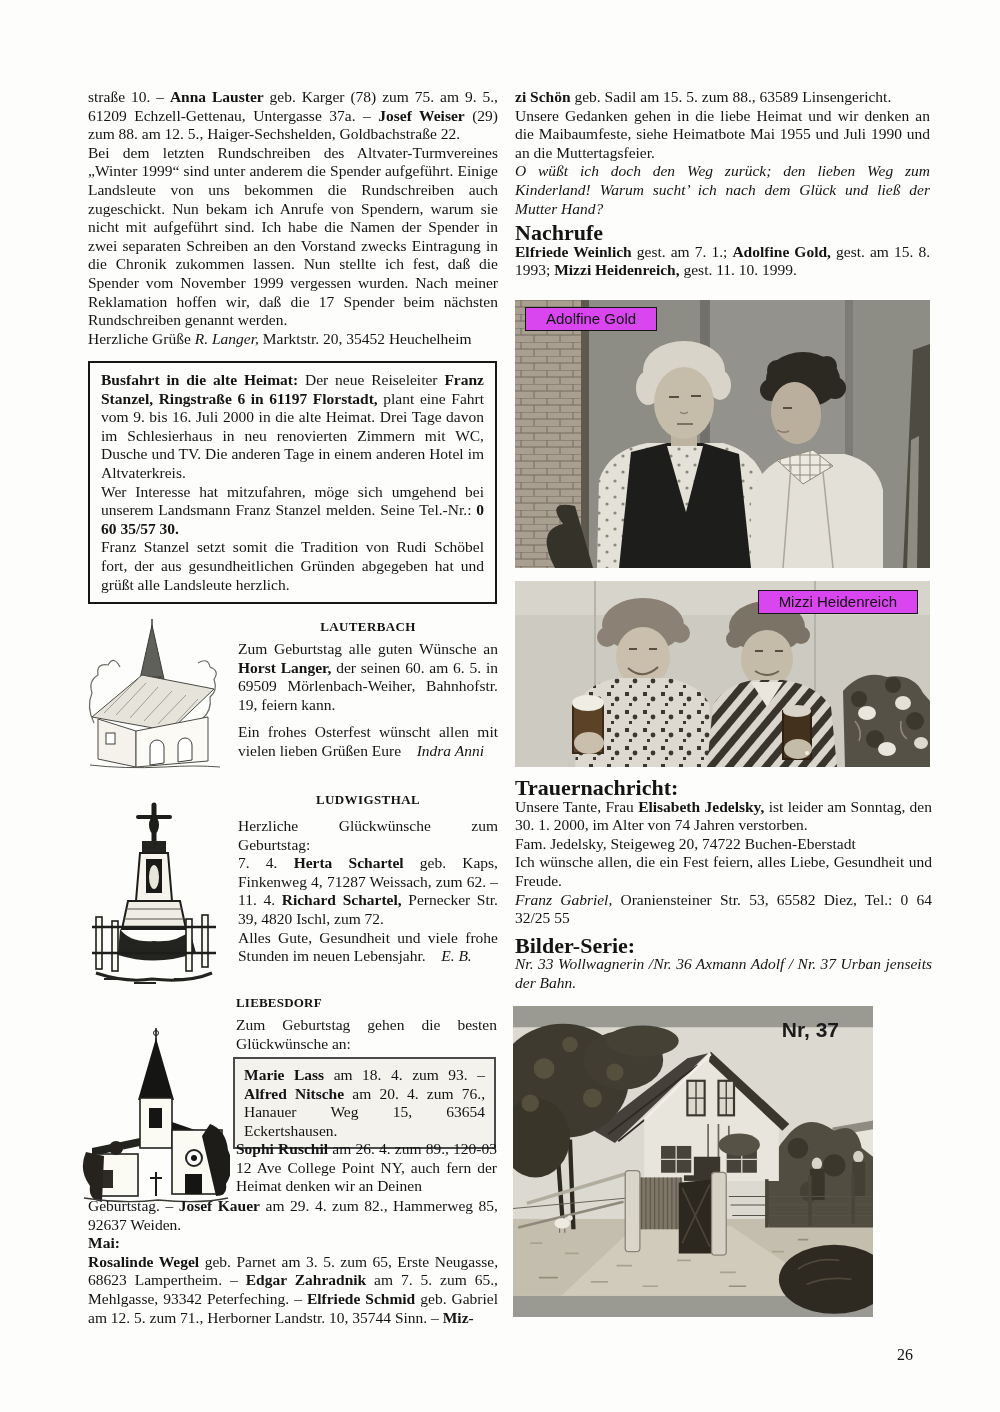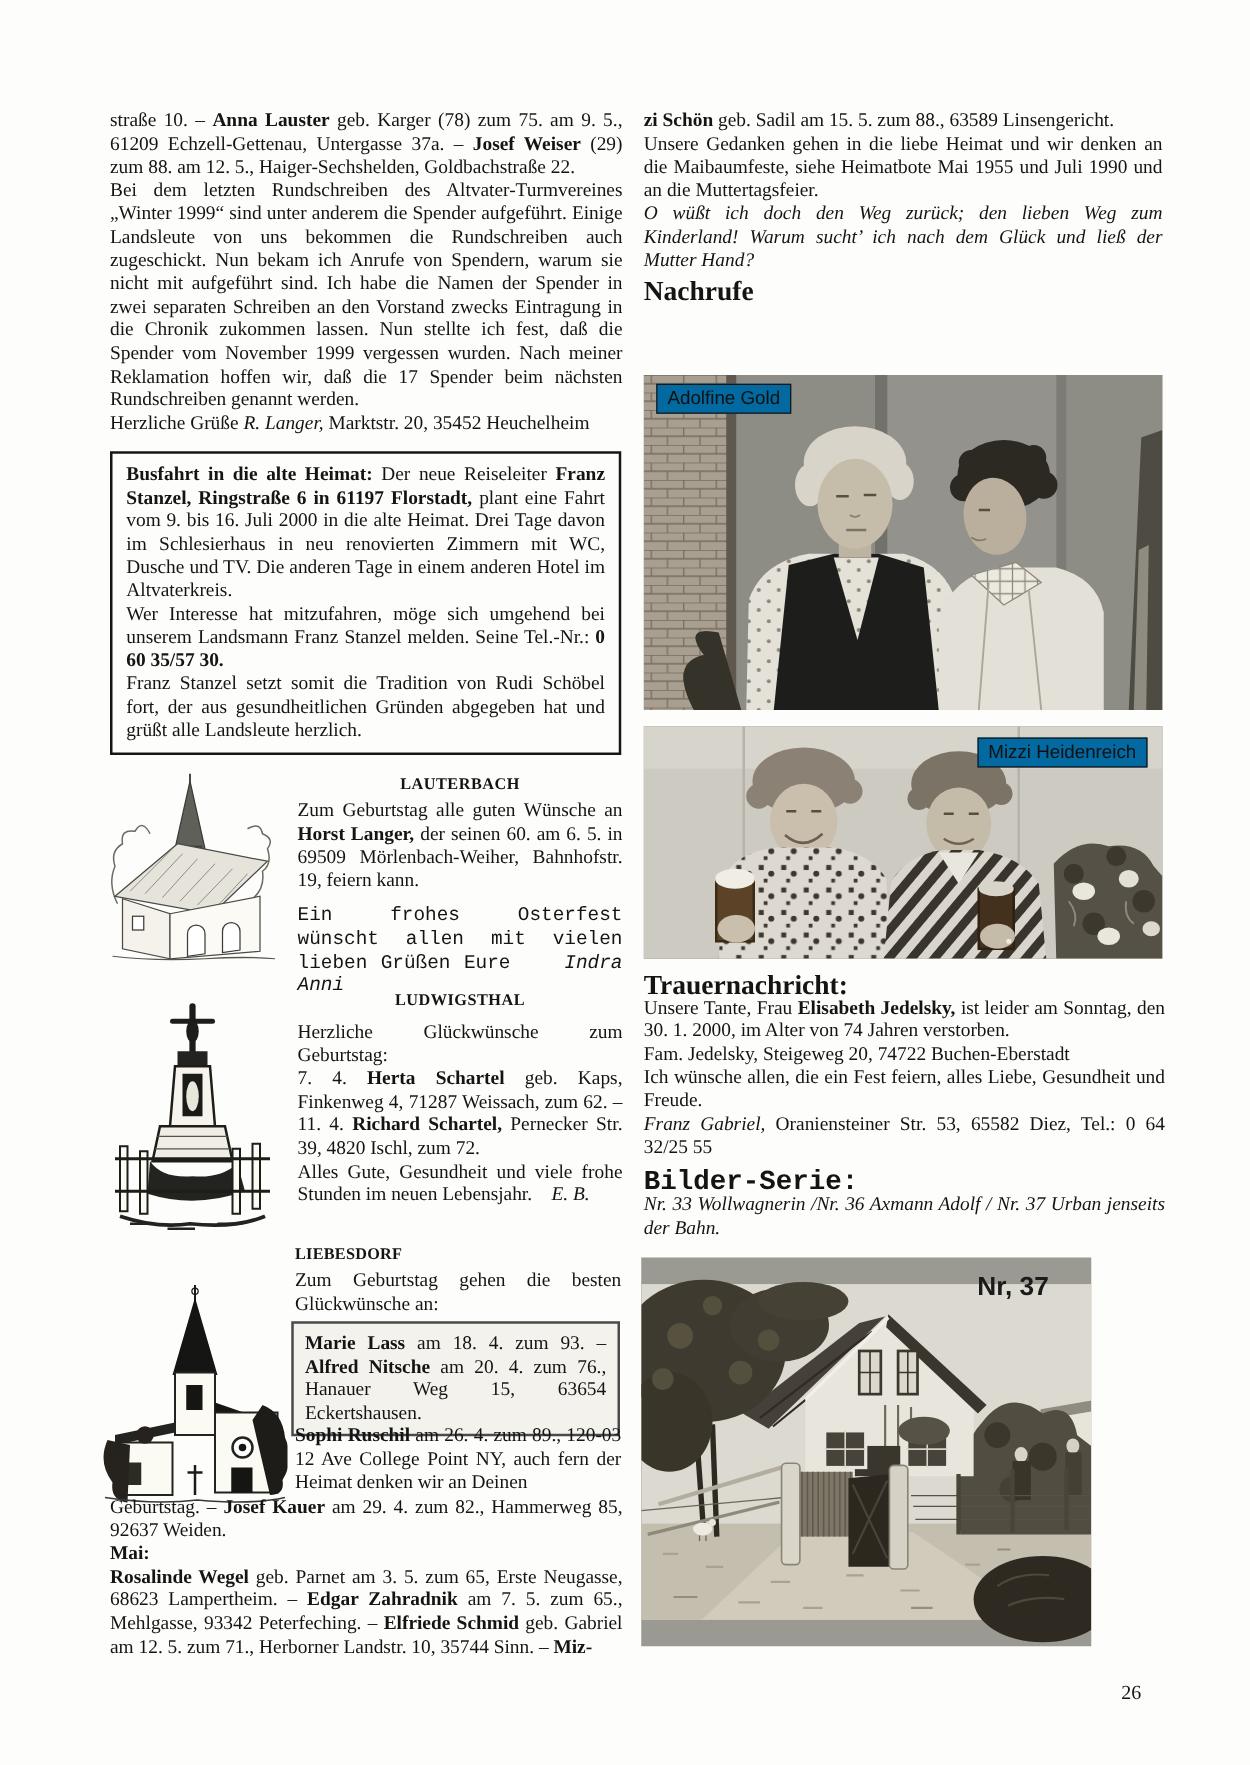--- a/index.html
+++ b/index.html
@@ -7,33 +7,33 @@
   .page {
     position:relative; width:1000px; height:1412px; margin:0 auto;
     background:#fdfdfb; color:#141414; overflow:hidden;
     font-family:"Liberation Serif", serif;
   }
   .abs { position:absolute; }
   .txt { font-size:15.5px; line-height:18.6px; text-align:justify; }
   .txt p { margin:0; }
   .b { font-weight:700; }
   .i { font-style:italic; }
-  .mt9 { margin-top:9px !important;font-family:Liberation Mono, monospace; }
+  .mt9 { margin-top:9px !important; }
   .mt6 { margin-top:6px !important; }
   .sec-title { font-weight:700; font-size:13px; letter-spacing:.4px; text-align:center; }
   .sec-title.left { text-align:left; letter-spacing:.2px; }
   .inline-h { font-weight:700; font-size:22px; }
   .busbox { border:2px solid #161616; padding:8px 11px; background:#fdfdfb; }
   .busbox p + p { margin-top:0; }
   .innerbox { border:2px solid #4a4a4a; background:#f3f2ed; padding:7px 9px; }
   .illu svg { display:block; width:100%; height:100%; }
   .photo { position:absolute; overflow:hidden; background:#9a9992; }
   .photo svg { display:block; width:100%; height:100%; }
   .photo-label {
-    position:absolute; background:#0369a1; border:1px solid #161616; padding:0 8px;
+    position:absolute; background:#d946ef; border:1px solid #161616; padding:0 20px;
     font:15px/22px "Liberation Sans", sans-serif; color:#111; white-space:nowrap;
   }
   .photo-num {
     position:absolute; font-family:"Liberation Sans", sans-serif; font-weight:700;
     font-size:21px; color:#1b1b1b; white-space:nowrap;
   }
   .pagenum { font-size:16px; }
 </style>
 </head>
 <body>
@@ -144,20 +144,21 @@
     <p><span>Geburtstag. – </span><span class="b">Josef Kauer</span><span> am 29. 4. zum 82., Hammerweg 85, 92637 Weiden.</span></p>
     <p><span class="b">Mai:</span></p>
     <p><span class="b">Rosalinde Wegel</span><span> geb. Parnet am 3. 5. zum 65, Erste Neugasse, 68623 Lampertheim. – </span><span class="b">Edgar Zahradnik</span><span> am 7. 5. zum 65., Mehlgasse, 93342 Peterfeching. – </span><span class="b">Elfriede Schmid</span><span> geb. Gabriel am 12. 5. zum 71., Herborner Landstr. 10, 35744 Sinn. – </span><span class="b">Miz-</span></p>
   </div>
 
   <div class="abs txt" style="left:515px; top:88px; width:415px;">
     <p><span class="b">zi Schön</span><span> geb. Sadil am 15. 5. zum 88., 63589 Linsengericht.</span></p>
     <p><span>Unsere Gedanken gehen in die liebe Heimat und wir denken an die Maibaumfeste, siehe Heimatbote Mai 1955 und Juli 1990 und an die Muttertagsfeier.</span></p>
     <p><span class="i">O wüßt ich doch den Weg zurück; den lieben Weg zum Kinderland! Warum sucht’ ich nach dem Glück und ließ der Mutter Hand?</span></p>
     <div class="inline-h mt6">Nachrufe</div>
+    <p><span class="b">Elfriede Weinlich</span><span> gest. am 7. 1.; </span><span class="b">Adolfine Gold,</span><span> gest. am 15. 8. 1993; </span><span class="b">Mizzi Heidenreich,</span><span> gest. 11. 10. 1999.</span></p>
   </div>
 
   <div class="photo" style="left:515px; top:300px; width:415px; height:268px;">
     <svg viewBox="0 0 415 268">
       <defs>
         <pattern id="p1brick" width="26" height="14" patternUnits="userSpaceOnUse">
           <rect width="26" height="14" fill="#a89f91"></rect>
           <path d="M0,0 H26 M0,7 H26 M6,0 V7 M19,7 V14" stroke="#756c5f" stroke-width="1" fill="none"></path>
         </pattern>
         <pattern id="p1floral" width="16" height="16" patternUnits="userSpaceOnUse">

